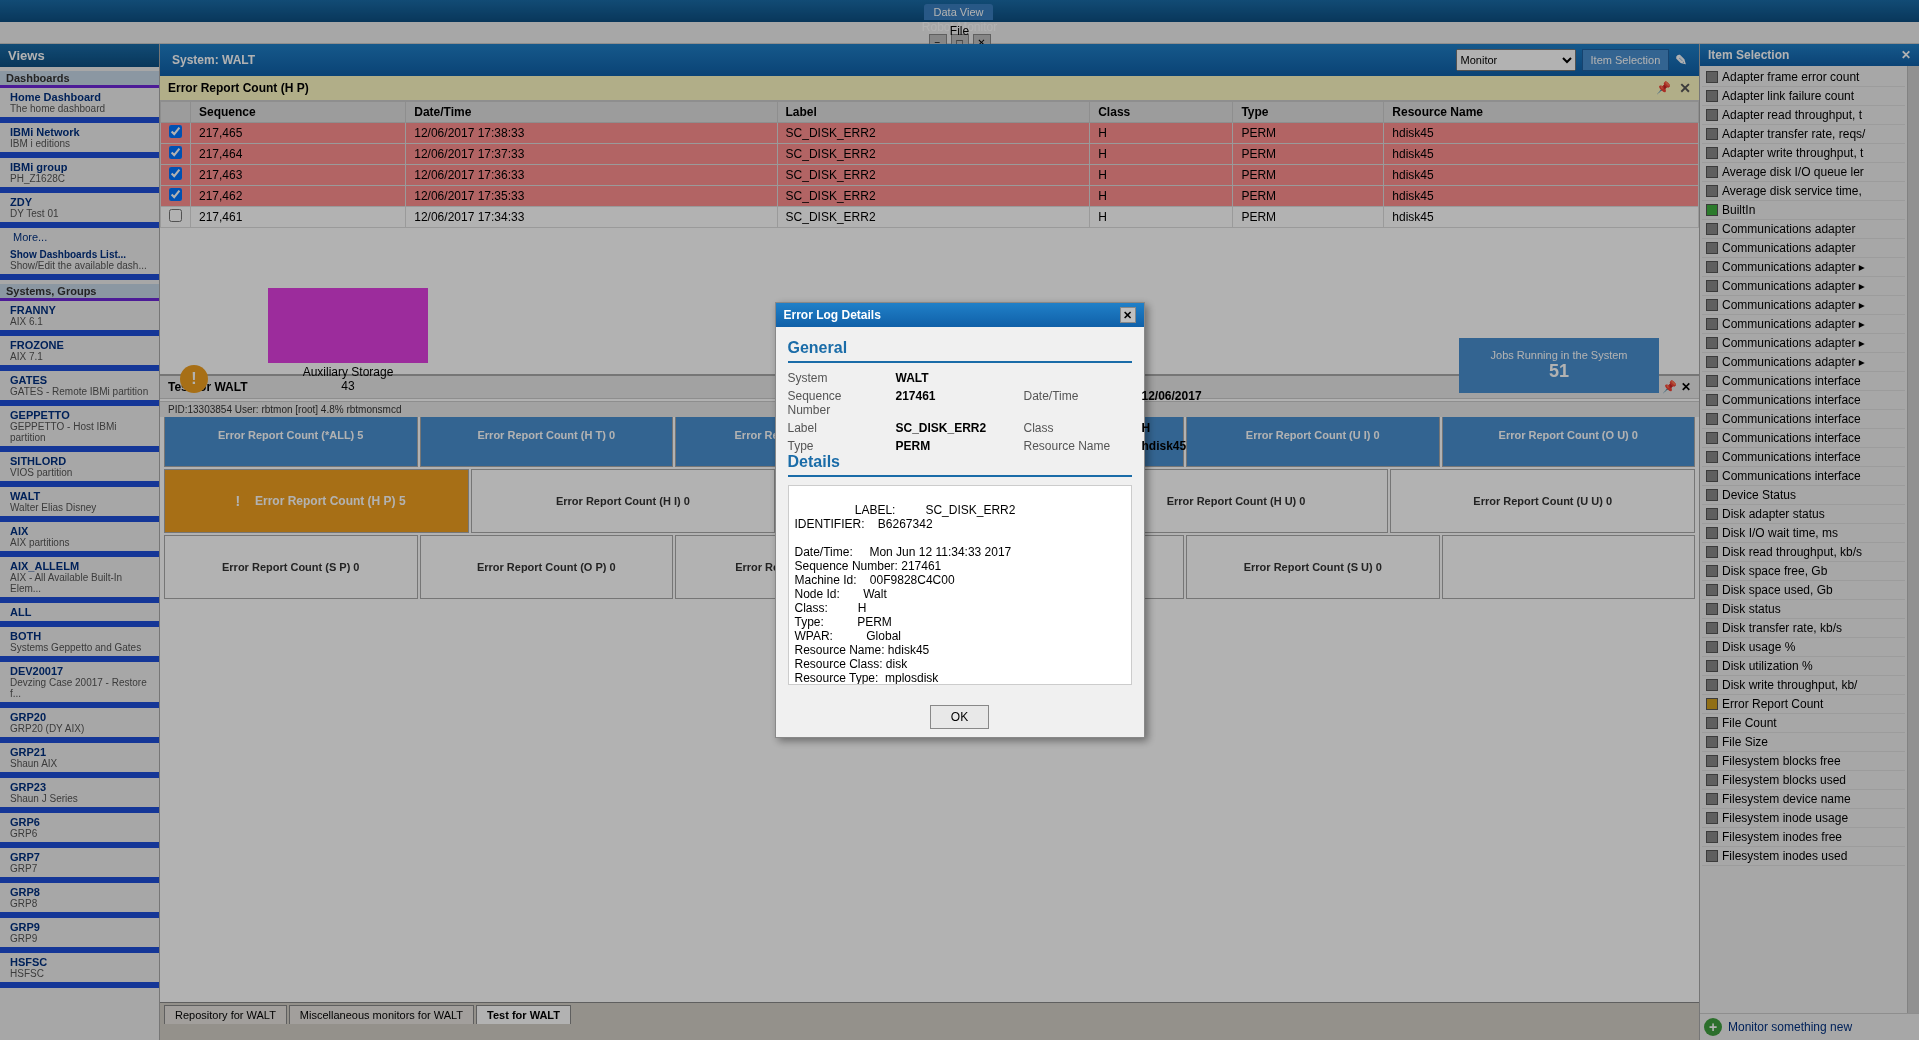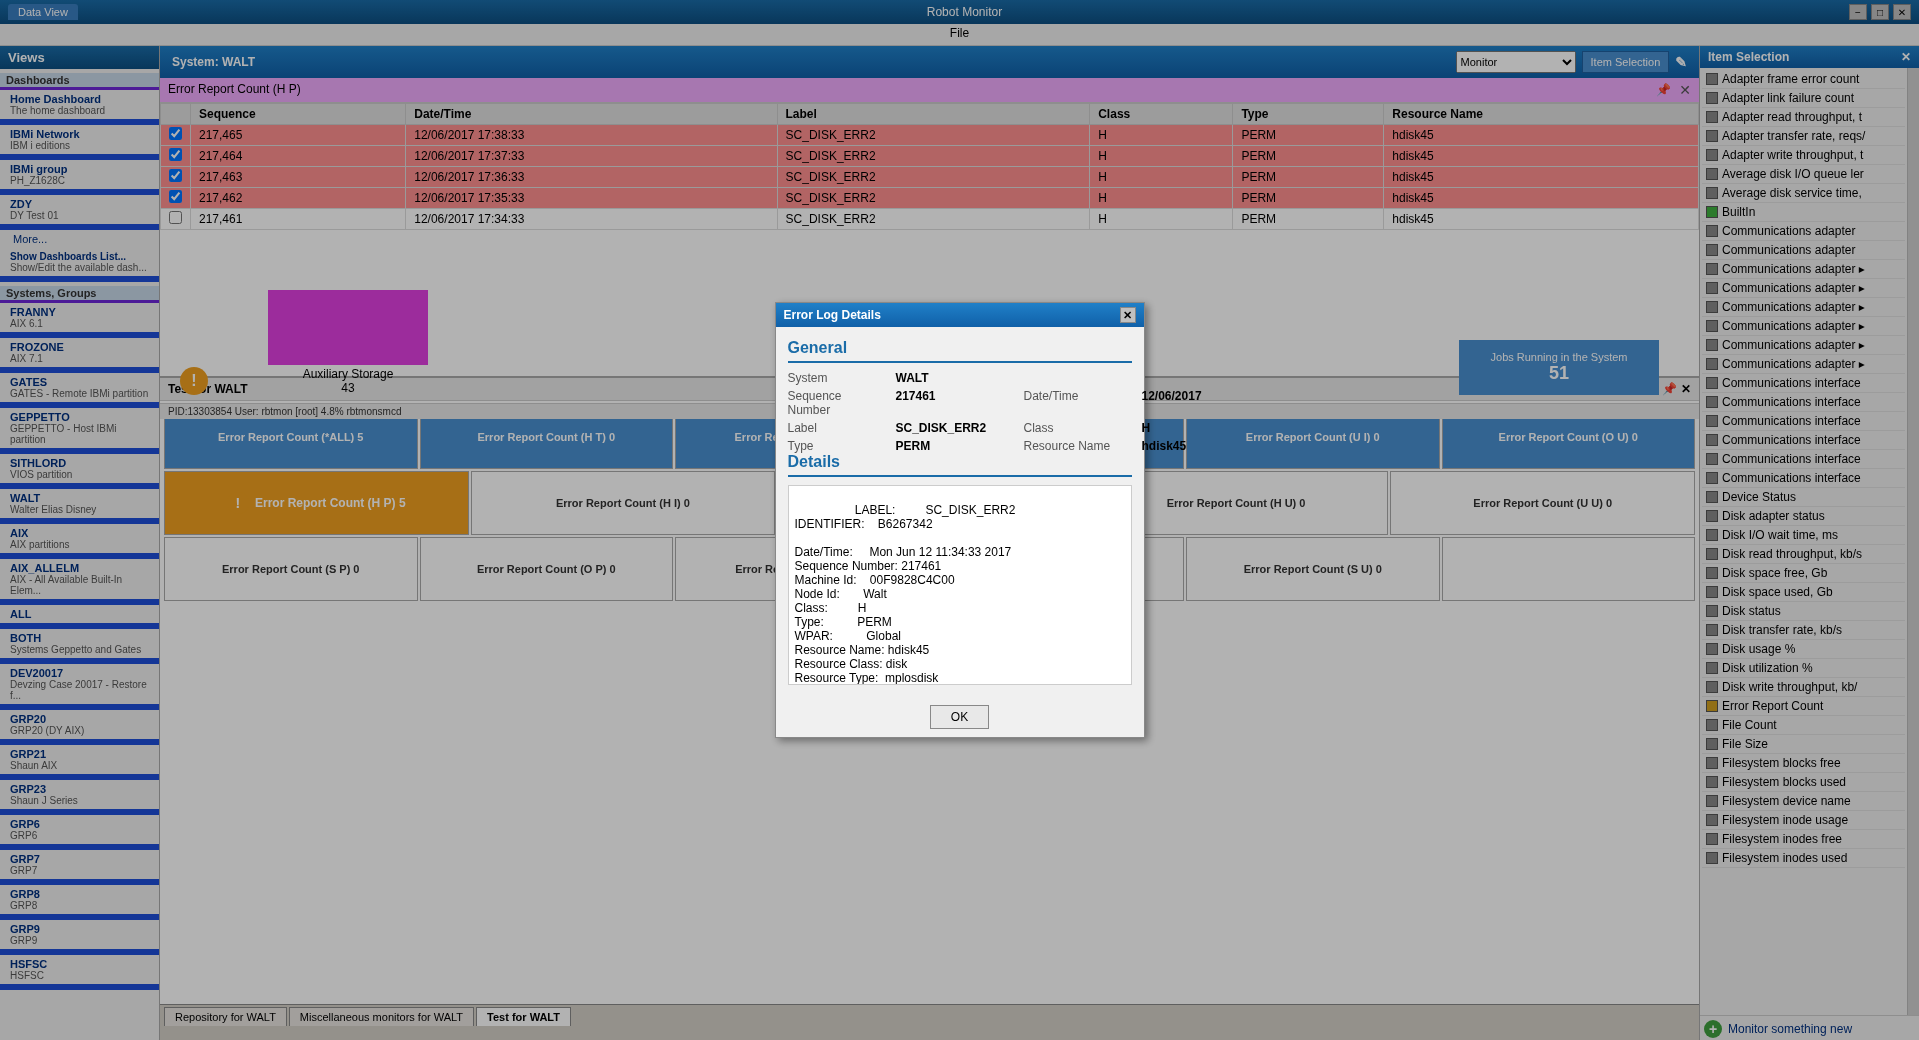--- a/index.html
+++ b/index.html
@@ -6,21 +6,22 @@
     body { background: #d4d0c8; overflow: hidden; width: 1919px; height: 1040px; }
 
     
     #titlebar {
       background: linear-gradient(to bottom, #1a6ca8, #0d4f82);
       height: 22px;
       display: flex;
       align-items: center;
       justify-content: space-between;
       color: white;
-      padding: 12px 8px;
+      padding: 4px 8px;
+      flex-direction: column;
     }
     #titlebar .title { flex: 1; text-align: center; font-size: 12px; }
     #titlebar .controls { display: flex; gap: 4px; }
     #titlebar .ctrl-btn { width: 18px; height: 16px; background: #c0c0c0; border: 1px solid #888; display: flex; align-items: center; justify-content: center; cursor: pointer; font-size: 10px; color: #000; }
     #titlebar .tab-area { display: flex; align-items: center; }
     #titlebar .tab { background: #3a7fc1; padding: 2px 10px; color: white; font-size: 11px; border-radius: 3px 3px 0 0; margin-right: 2px; cursor: pointer; }
 
     
     #menubar {
       background: #f0f0f0;
@@ -114,27 +115,27 @@
 
     
     #top-panel {
       background: white;
       border-bottom: 2px solid #aaa;
       flex-shrink: 0;
       position: relative;
       height: 300px;
     }
     #top-panel-header {
-      background: #f0abfc;
+      background: #fef9c3;
       border-bottom: 1px solid #ccc;
       padding: 4px 8px;
       display: flex;
-      align-items: flex-start;
+      align-items: center;
       justify-content: space-between;
-      font-weight: normal;
+      font-weight: bold;
       font-size: 13px;
     }
     #top-panel-header .close-x { cursor: pointer; color: #555; font-size: 14px; }
     #top-panel-header .pin-btn { cursor: pointer; color: #555; font-size: 12px; margin-right: 4px; }
 
     
     #error-table-area {
       overflow: auto;
       height: 200px;
     }

